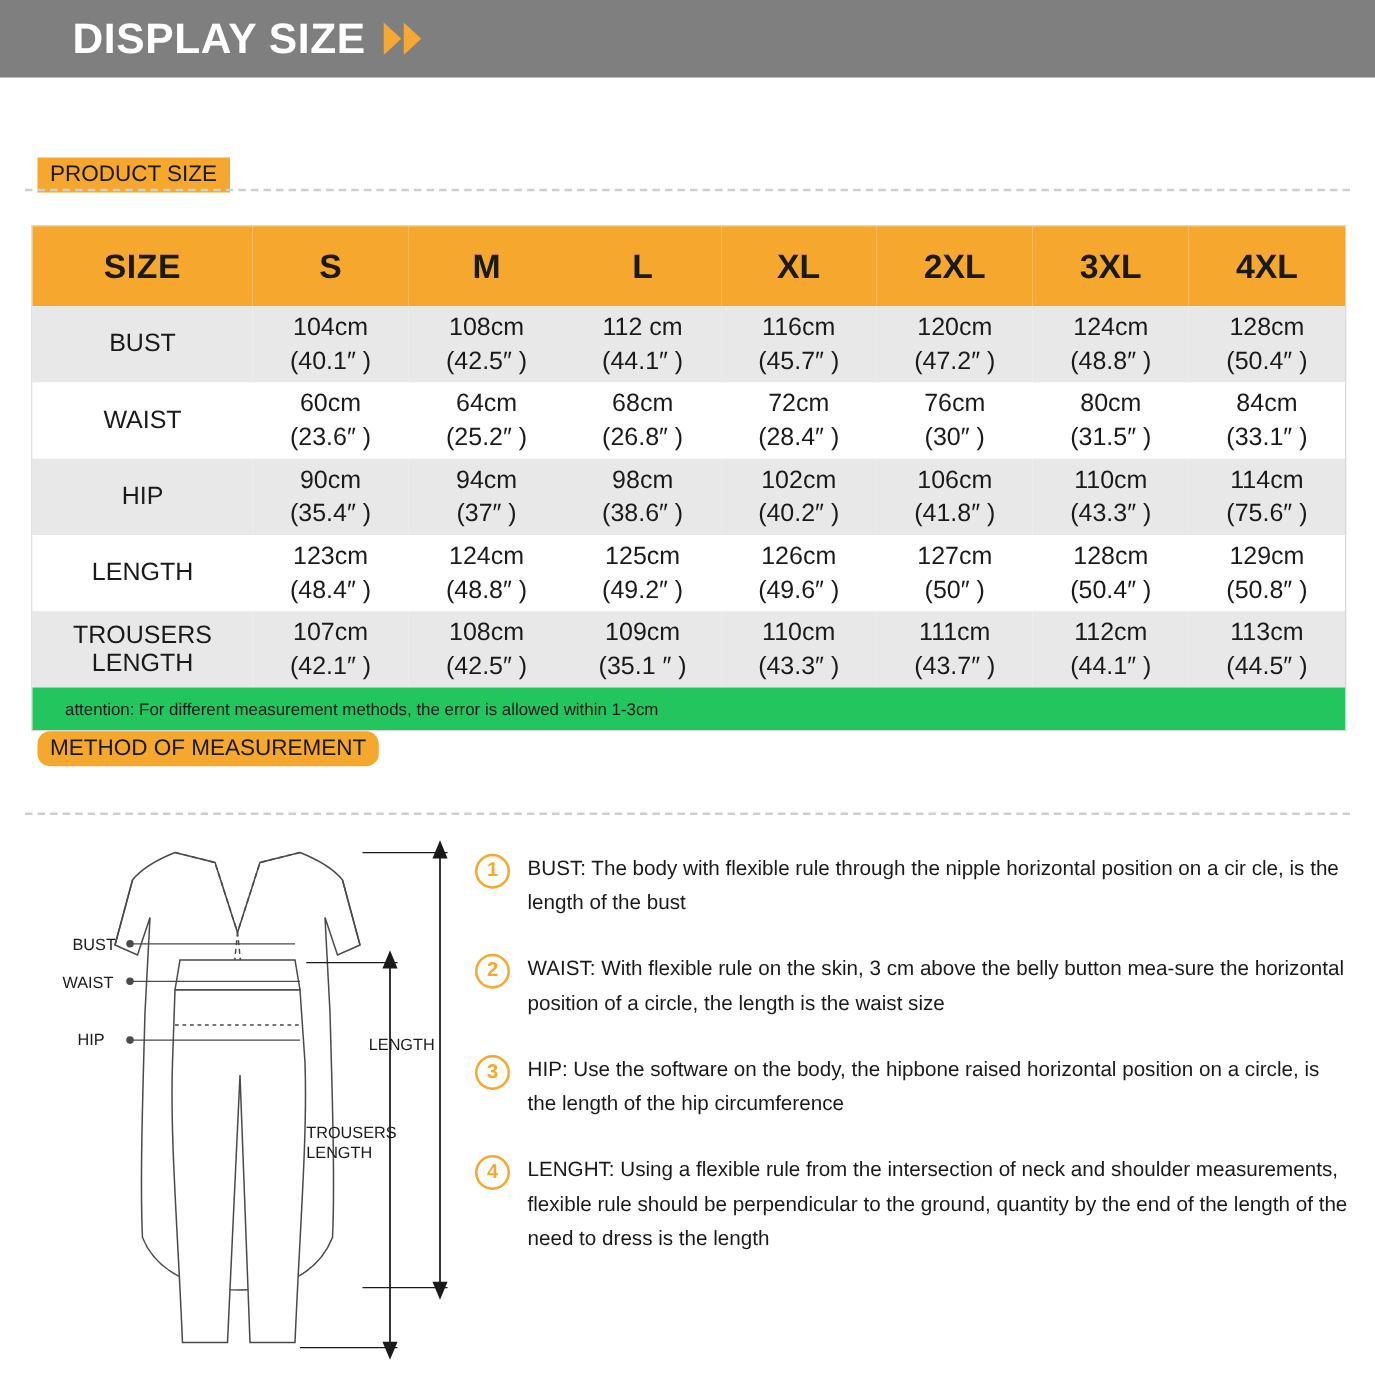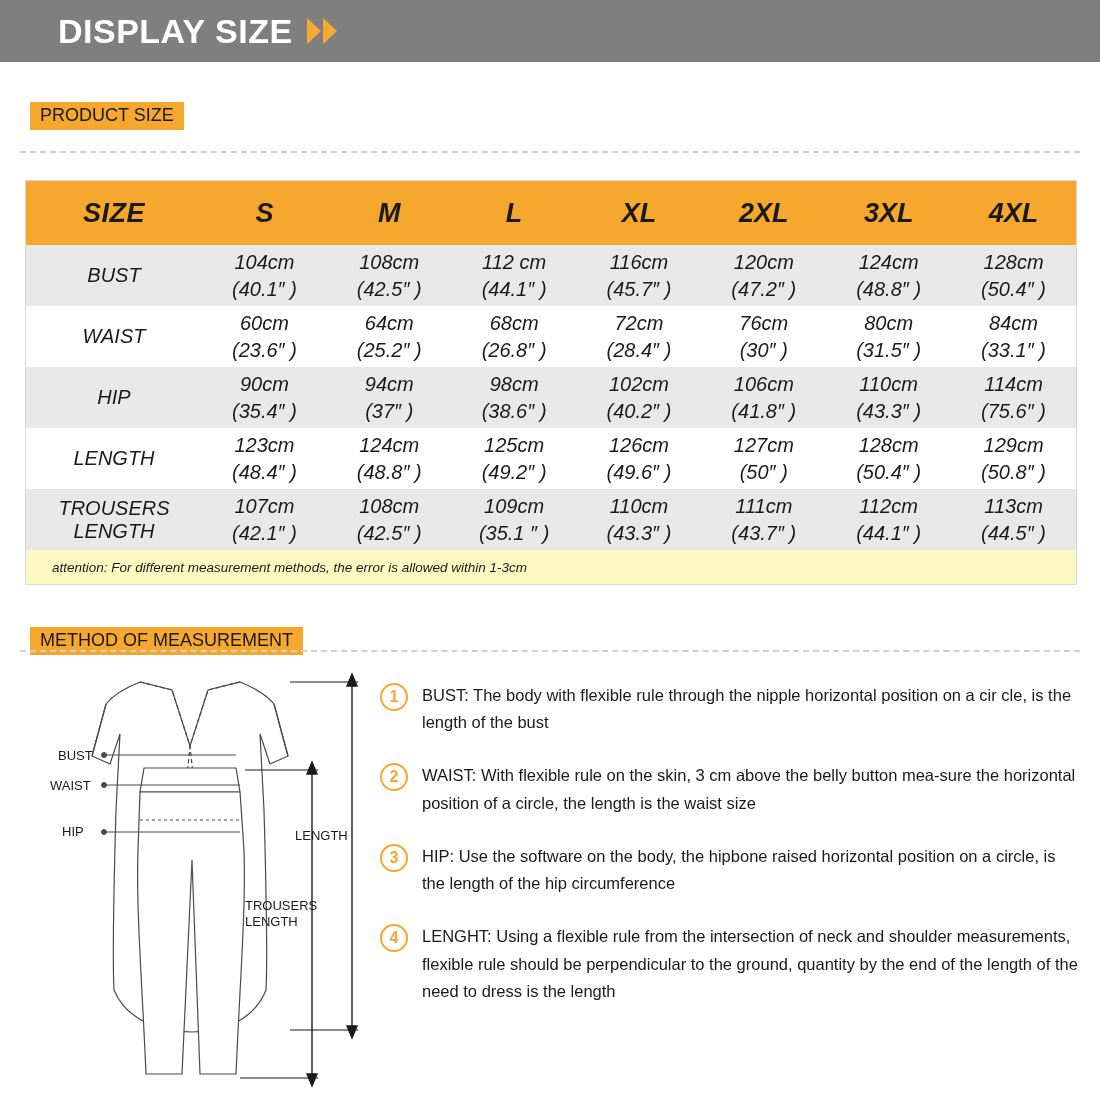--- a/index.html
+++ b/index.html
@@ -52,22 +52,22 @@
   .section-label {
     position: absolute;
     background: #f6a72d;
     color: #1a1a1a;
     font-size: 18px;
     font-weight: normal;
     padding: 3px 10px 4px 10px;
     line-height: 1.15;
     white-space: nowrap;
   }
-  #product-size-label { left: 30px; top: 102px; }
-  #method-label { left: 30px; top: 627px; }
+  #product-size-label { left: 30px; top: 126px; }
+  #method-label { left: 30px; top: 585px; border-radius: 10px; }
 
   .dashed-rule {
     position: absolute;
     left: 20px;
     width: 1060px;
     border-top: 2px dashed #cfcfcf;
     height: 0;
   }
   #rule-1 { top: 151px; }
   #rule-2 { top: 650px; }
@@ -79,21 +79,20 @@
     top: 180px;
     width: 1052px;
     border: 1px solid #d8d8d8;
     box-sizing: border-box;
     background: #ffffff;
   }
   table.size-table {
     border-collapse: collapse;
     width: 100%;
     table-layout: fixed;
-    font-style: italic;
   }
   table.size-table col.c0 { width: 176px; }
   table.size-table th, table.size-table td {
     text-align: center;
     vertical-align: middle;
   }
   tr.head-row {
     background: #f6a72d;
     height: 64px;
   }
@@ -115,21 +114,21 @@
     line-height: 1.15;
   }
   td.cell {
     font-size: 20px;
     color: #1a1a1a;
     line-height: 1.35;
   }
   td.cell .v1 { display: block; }
   td.cell .v2 { display: block; }
   tr.attention-row td {
-    background: #fef9c3;
+    background: #22c55e;
     height: 32px;
     text-align: left;
     padding-left: 26px;
     font-size: 13.5px;
     color: #1a1a1a;
   }
 
   
   .method-area {
     position: absolute;

